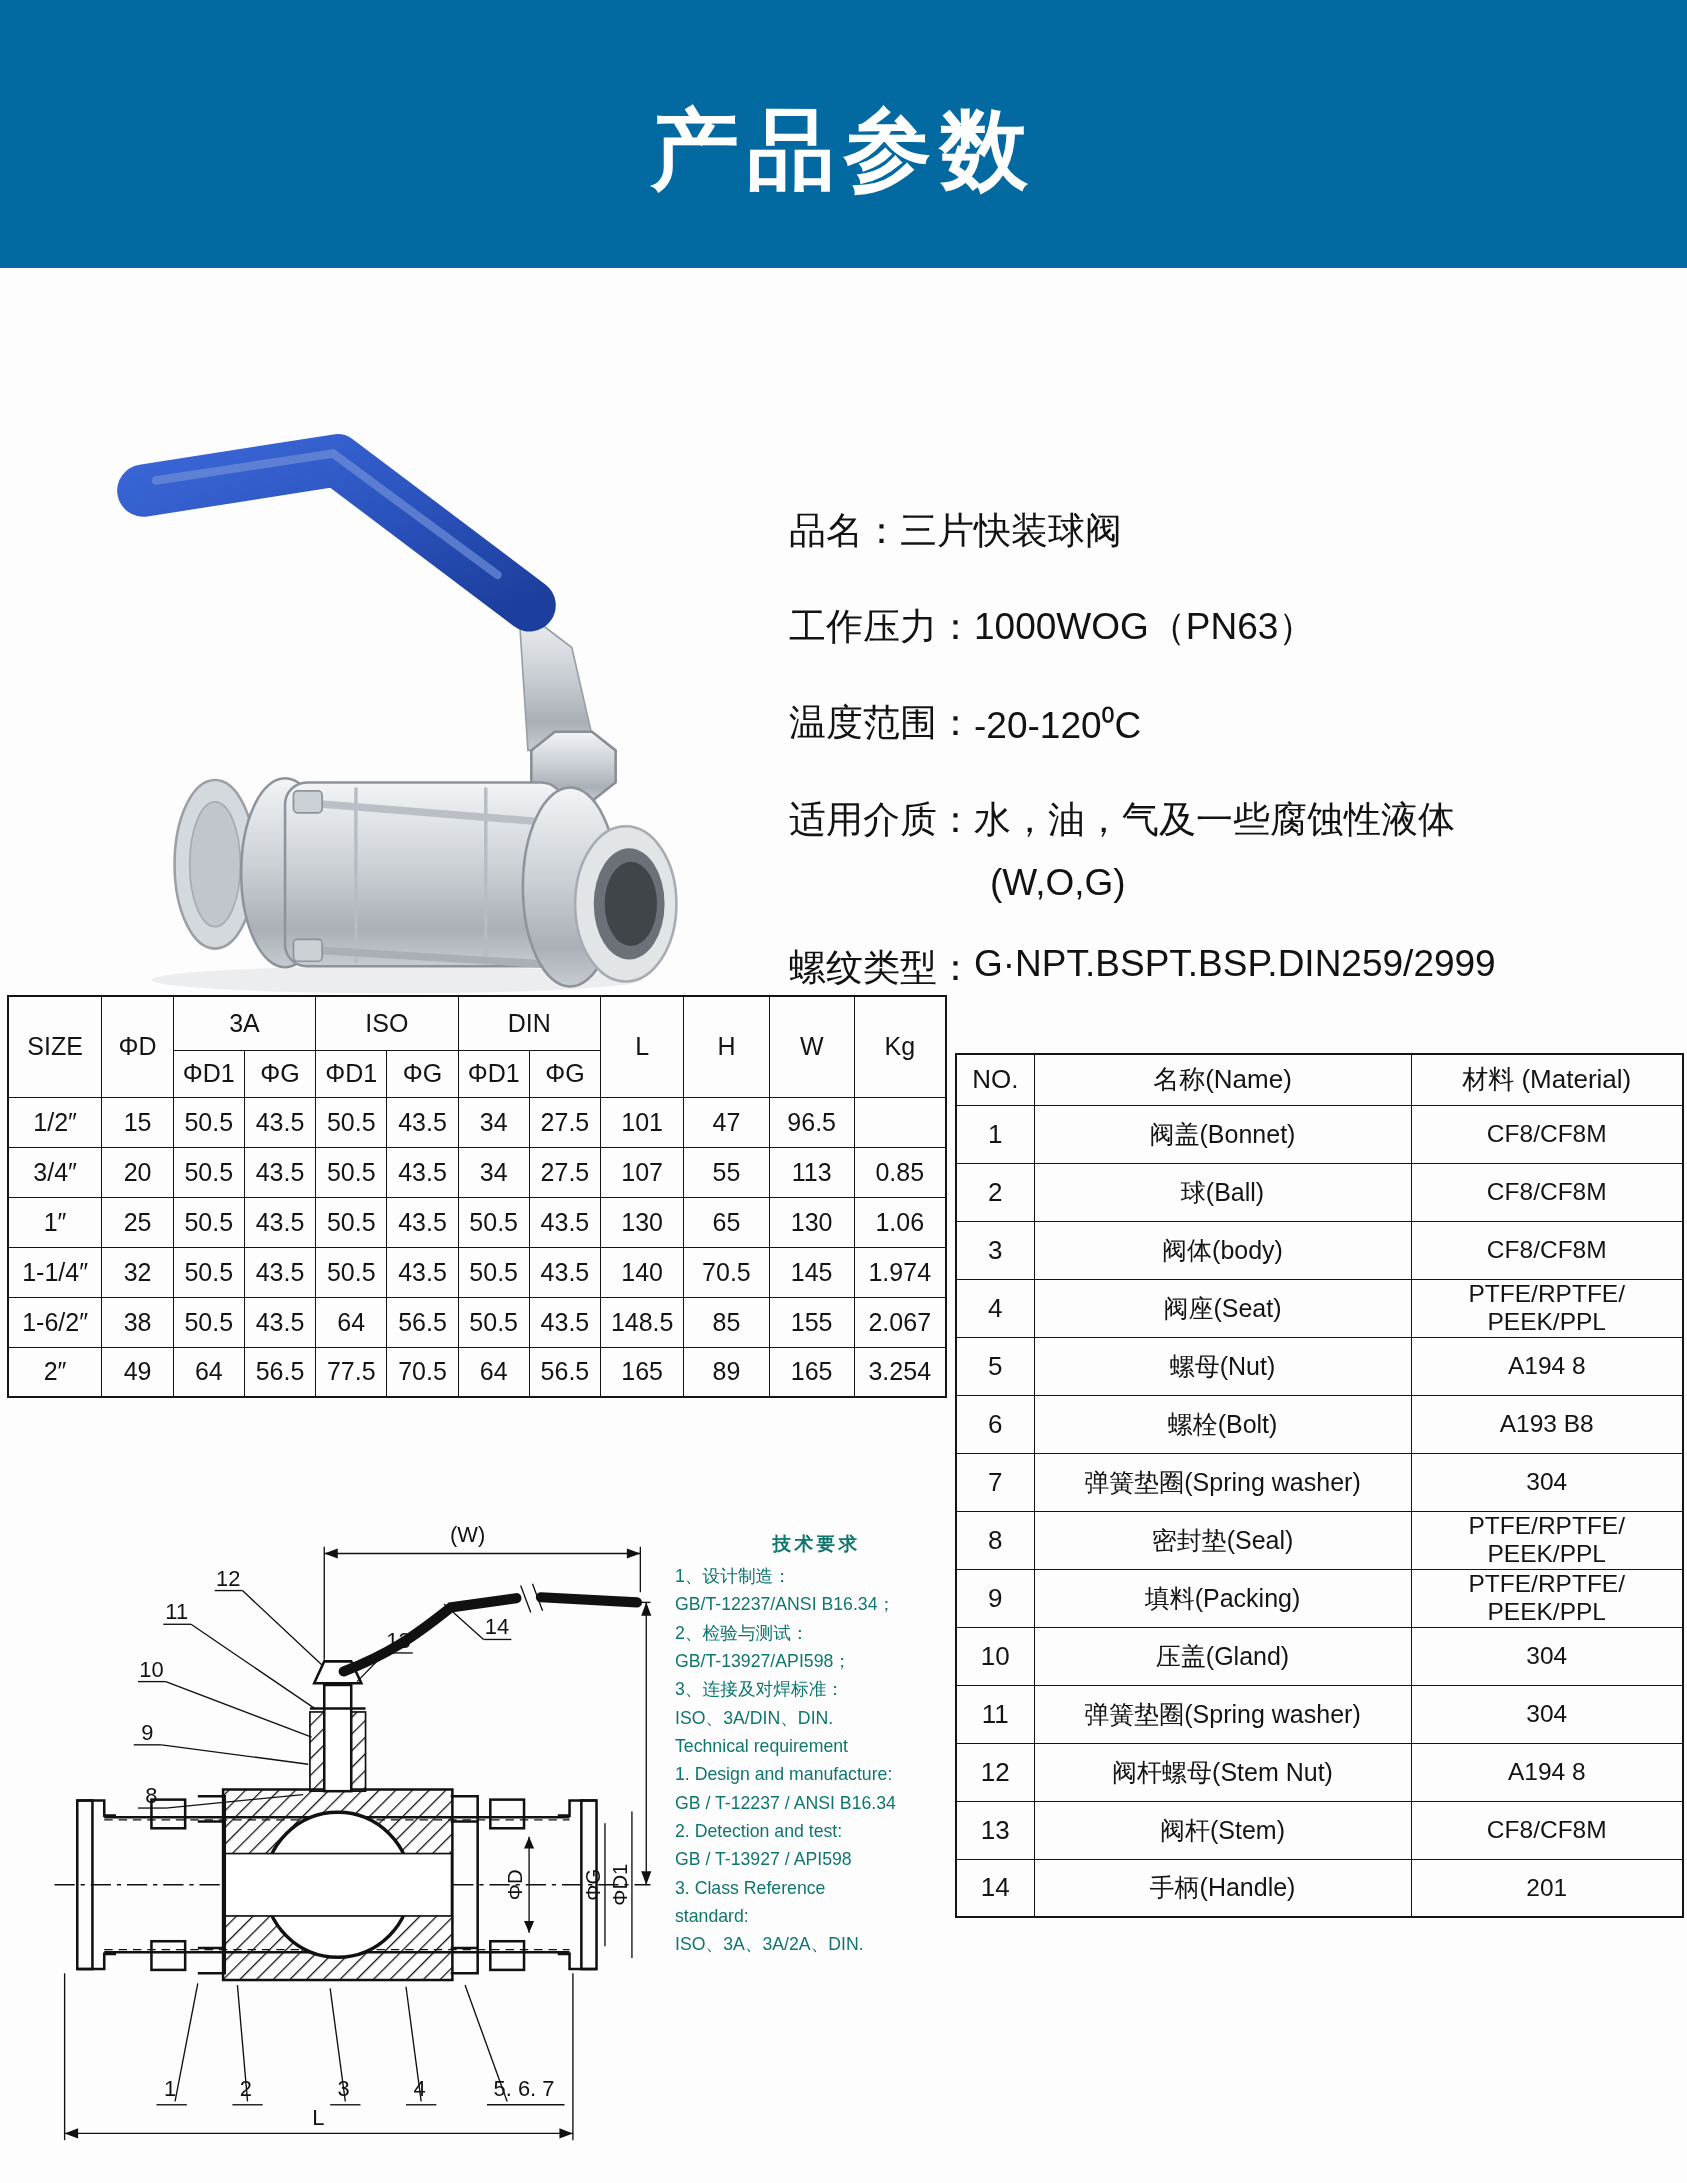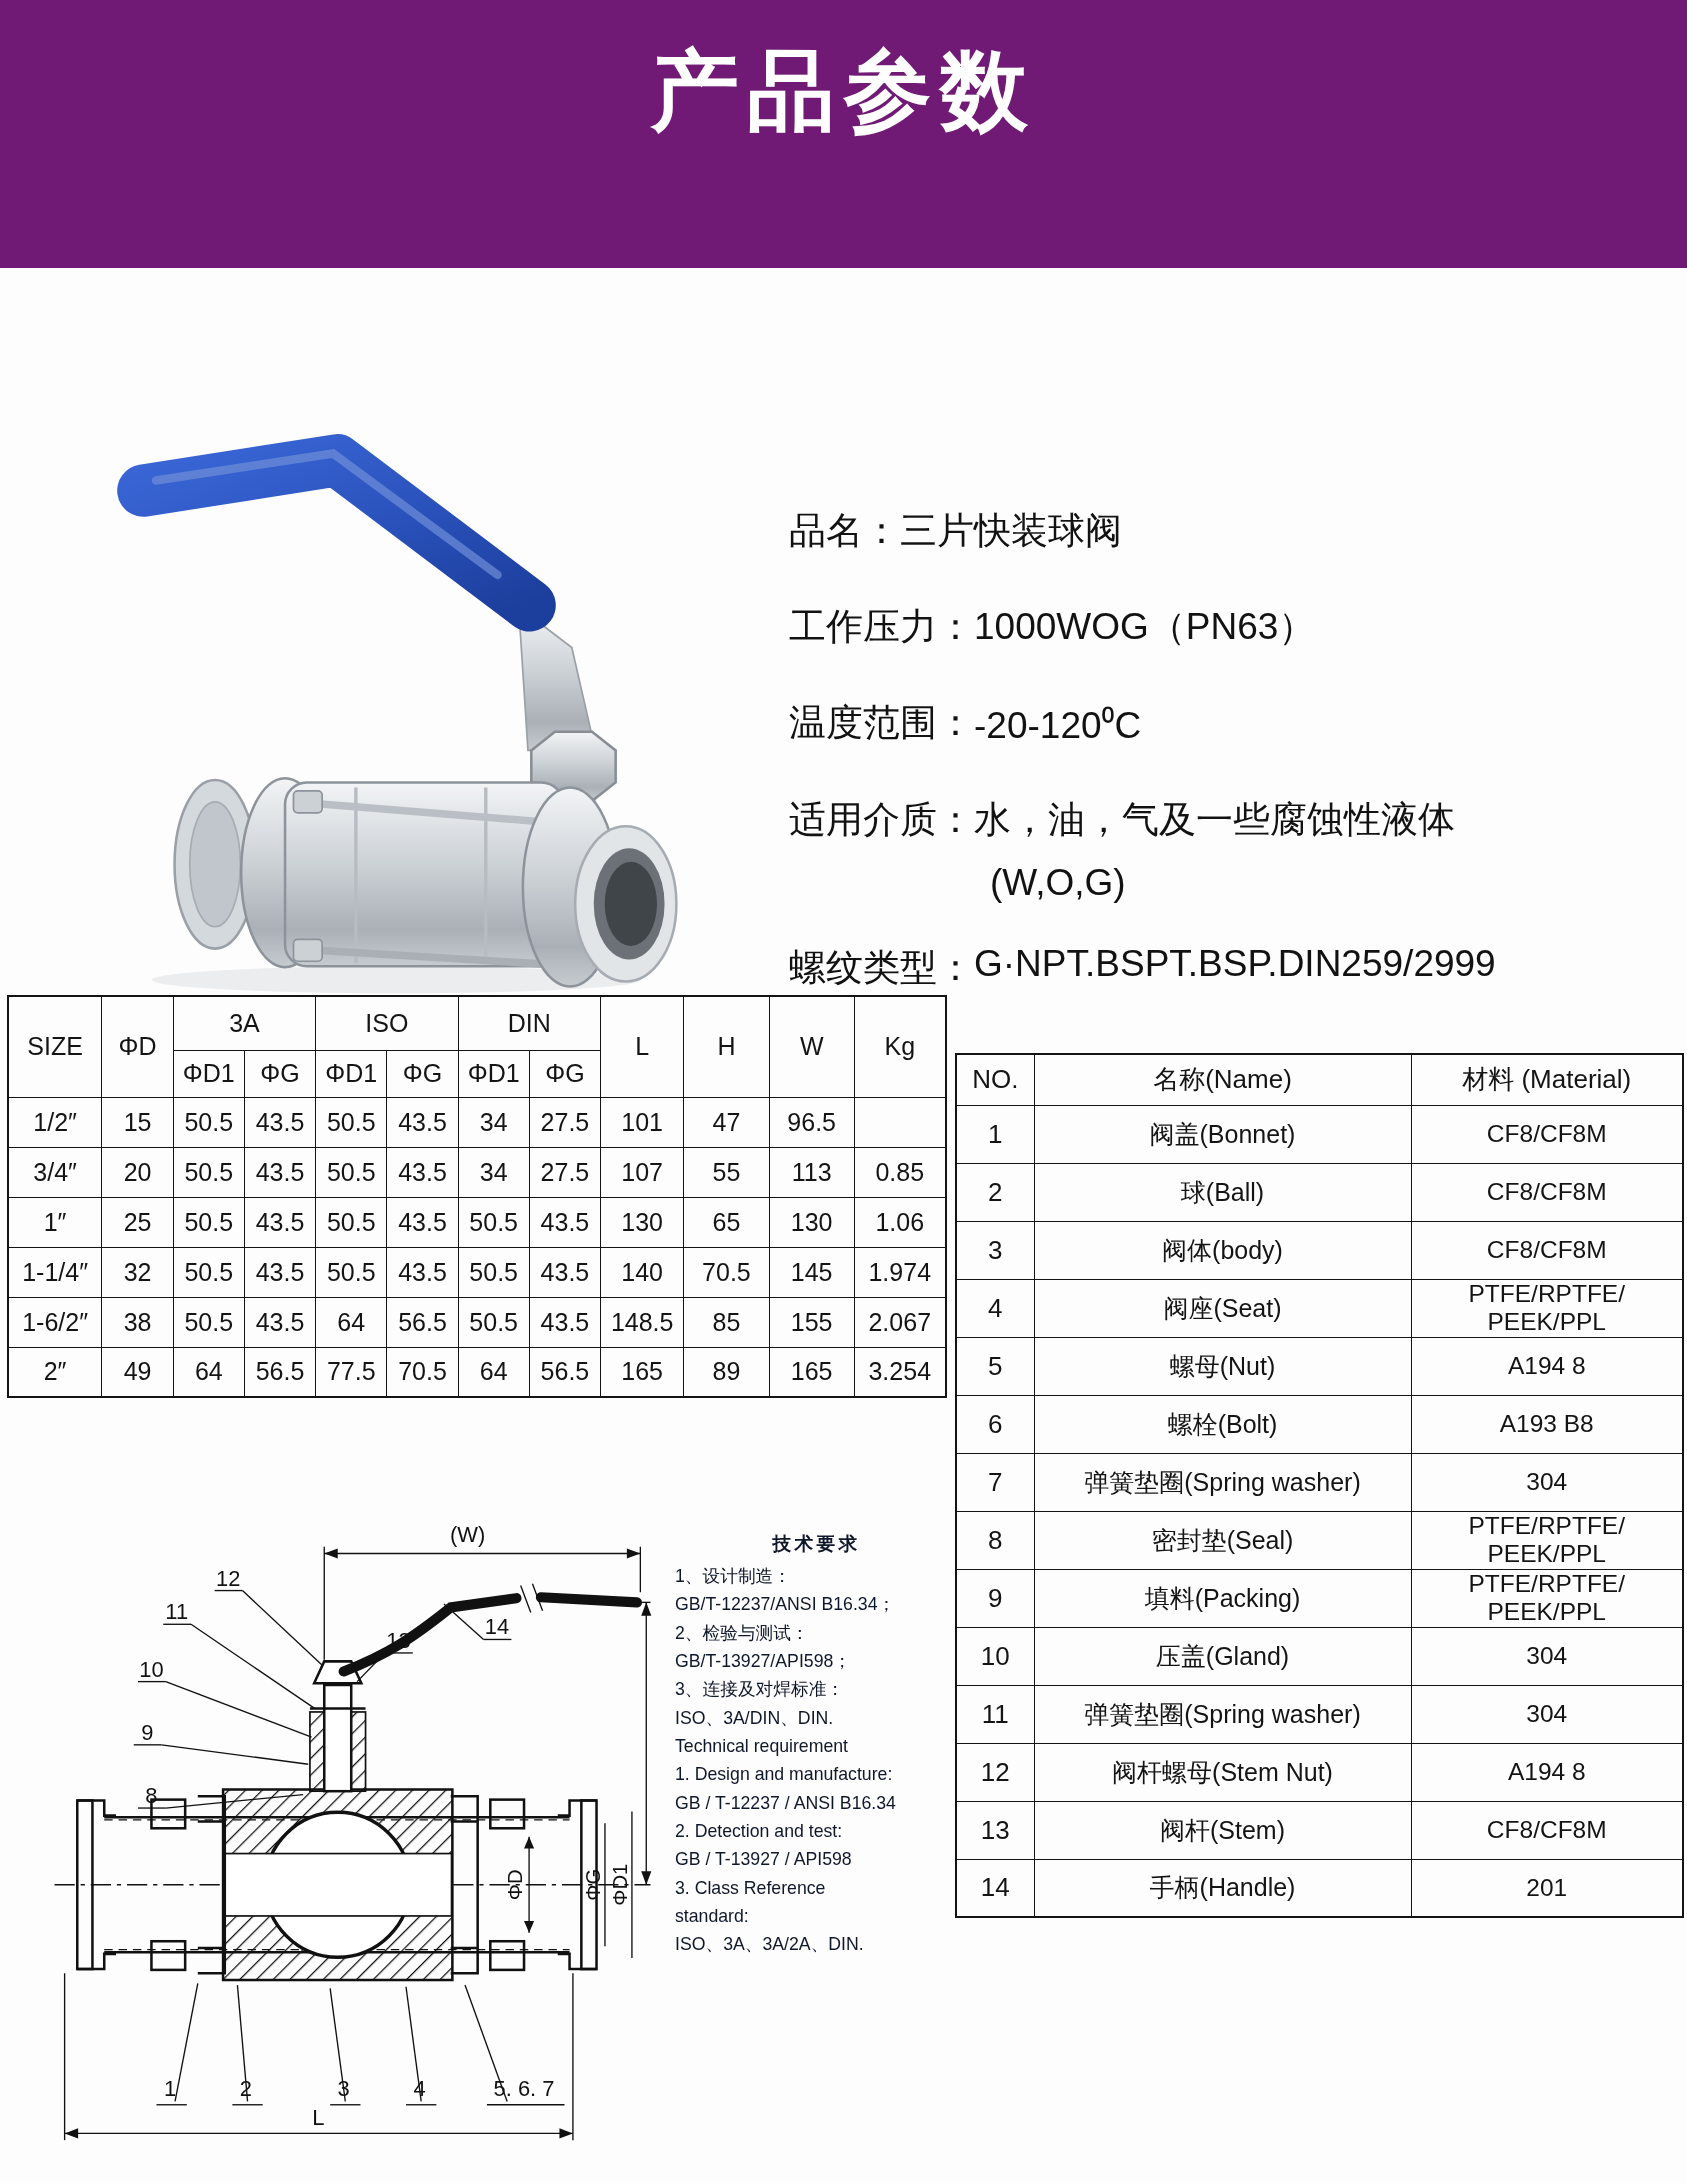--- a/index.html
+++ b/index.html
@@ -1,22 +1,22 @@
 <!DOCTYPE html>
 <html style="font-size:13.5px"><head>
 <meta charset="utf-8">
 <style>
   * { margin:0; padding:0; box-sizing:border-box; }
   body { background:#ffffff; font-family:"Liberation Sans", sans-serif; }
   .page { position:relative; width:1687px; height:2183px; background:#fdfdfd; overflow:hidden; }
 
   
   .banner { position:absolute; left:0; top:0; width:1687px; height:268px;
-            background:#701a75; display:flex; flex-direction:column;
-            align-items:center; justify-content:flex-start; }
+            background:#0369a1; display:flex; flex-direction:column;
+            align-items:center; justify-content:center; }
   .banner-title { margin-top:32px; color:#fff; font-size:88px; font-weight:bold;
                   letter-spacing:8.4px; }
   .banner-sub { margin-top:23.6px; color:#fff; font-size:26px; font-weight:bold;
                 letter-spacing:2.1px; }
 
   
   .photo { position:absolute; left:59px; top:354px; width:641px; height:641px; }
 
   
   .info { position:absolute; left:789px; top:506px; width:894px; }
@@ -43,21 +43,21 @@
   .materials-table { position:absolute; left:955px; top:1053px; width:727px;
                      border:2.5px solid #141414; font-size:26px; }
   .materials-table th { height:51px; font-weight:500; }
   .materials-table td { height:58px; font-weight:500; }
   .materials-table td:nth-child(2) { font-size:25px; }
   .materials-table td:nth-child(3) { font-size:24.5px; }
 
   
   .drawing { position:absolute; left:25px; top:1459px; width:628px; height:704px; }
   .notes { position:absolute; left:675px; top:1529px; width:283px;
-           font-size:17.7px; line-height:1.6; color:#0f172a; }
+           font-size:17.7px; line-height:1.6; color:#0f766e; }
   .notes-title { text-align:center; font-weight:bold; letter-spacing:3.4px;
                  margin-bottom:3.4px; font-size:18.6px; }
   .notes div { white-space:nowrap; }
 
   
   .dln { stroke:#111; stroke-width:3; fill:none; }
   .dthin { stroke:#111; stroke-width:1.6; fill:none; }
   .dtxt { font-family:"Liberation Sans", sans-serif; font-size:26px; fill:#111; }
   .ddim { font-family:"Liberation Sans", sans-serif; font-size:24px; fill:#111; }
 </style>

